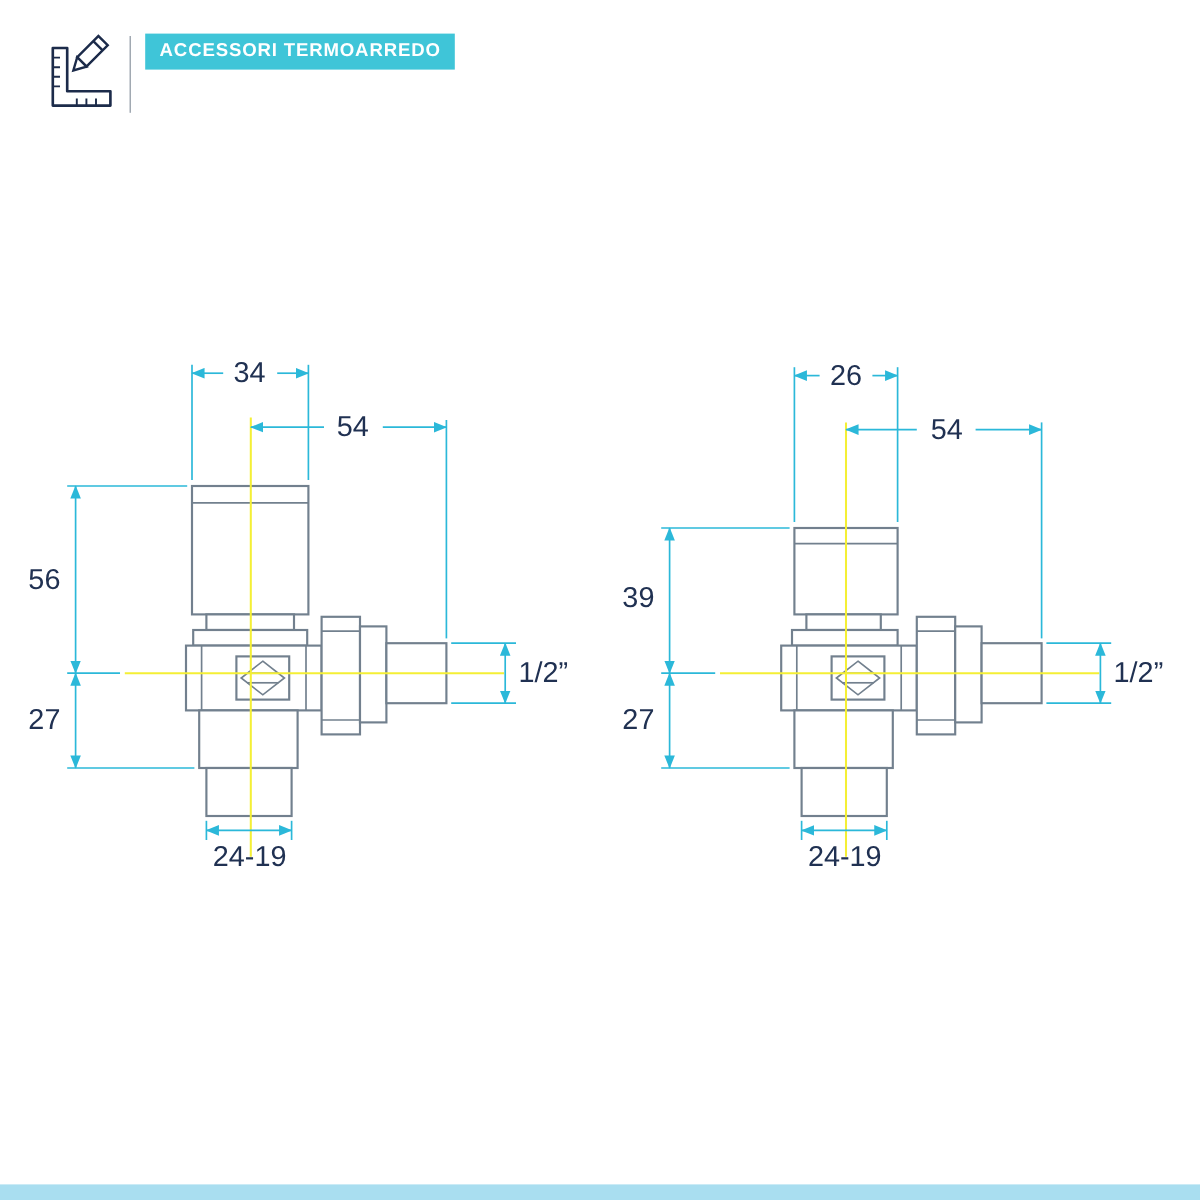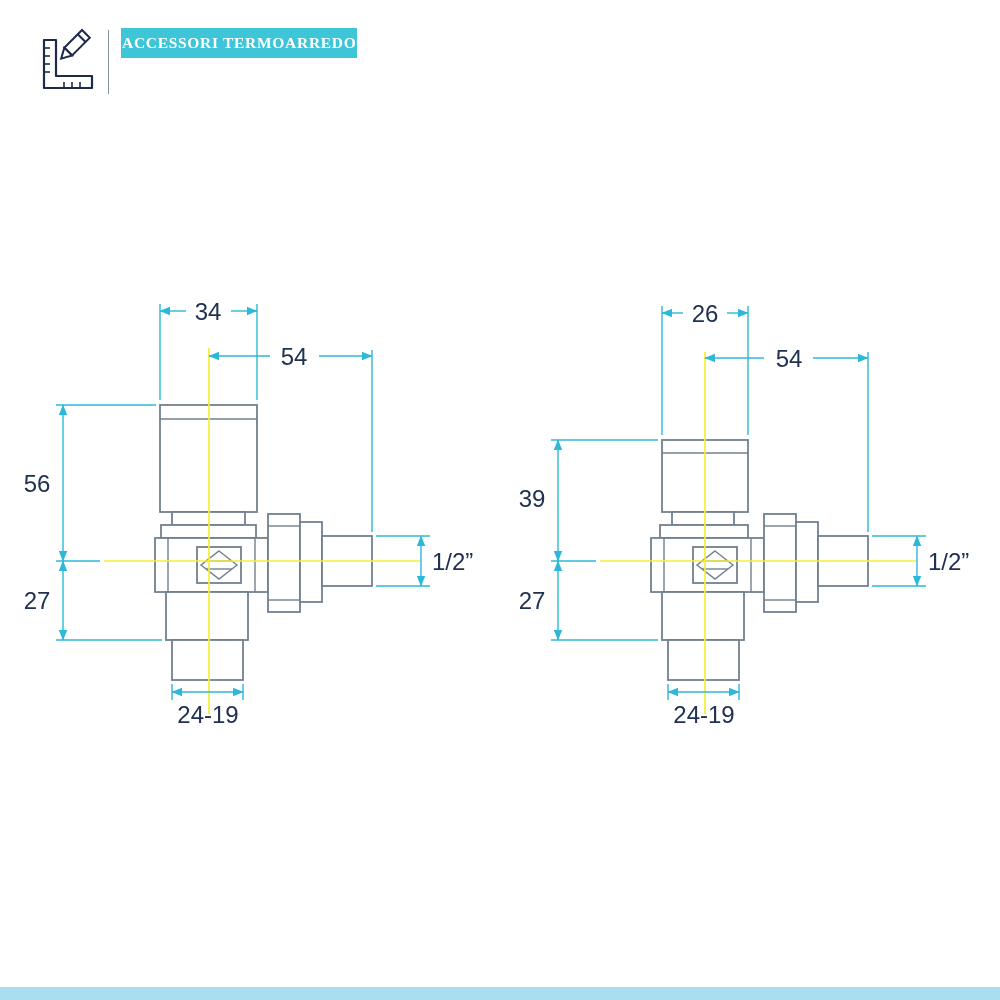--- a/index.html
+++ b/index.html
@@ -8,21 +8,21 @@
     font-family:"Liberation Sans",sans-serif;
   }
   .header{position:absolute;top:28px;left:36px;display:flex;align-items:flex-start;}
   .header .icon-box{width:64px;height:68px;flex:0 0 auto;}
   .divider{width:1px;height:64px;background:#8a94a0;margin:2px 0 0 8px;}
   .header-text{display:flex;flex-direction:column;margin-left:12px;gap:7px;}
   .title-row{display:flex;align-items:baseline;gap:10px;}
   .title{font-style:italic;font-weight:700;font-size:17px;color:#1c2b4a;letter-spacing:.8px;}
   .subtitle{font-weight:600;font-size:11px;color:#1c2b4a;letter-spacing:.5px;}
   .badge{display:inline-block;background:#3fc5d8;color:#fff;font-weight:700;
-         font-size:15.5px;letter-spacing:.7px;padding:6px 1px;font-family:Liberation Serif, serif;}
+         font-size:15.5px;letter-spacing:.7px;padding:6px 12px;}
   .drawing{position:absolute;left:0;top:0;width:1000px;height:1000px;}
   .footer-strip{position:absolute;left:0;right:0;bottom:0;height:13px;background:#a9def0;}
   .body-line{stroke:#72808e;stroke-width:1.8;fill:#fff;}
   .body-thin{stroke:#72808e;stroke-width:1.4;fill:none;}
   .dim{stroke:#2bb8d9;stroke-width:1.4;fill:none;}
   .cline{stroke:#f4ef35;stroke-width:1.7;fill:none;}
   .dim-label{font-family:"Liberation Sans",sans-serif;font-size:24px;fill:#203152;}
 </style>
 </head>
 <body>

